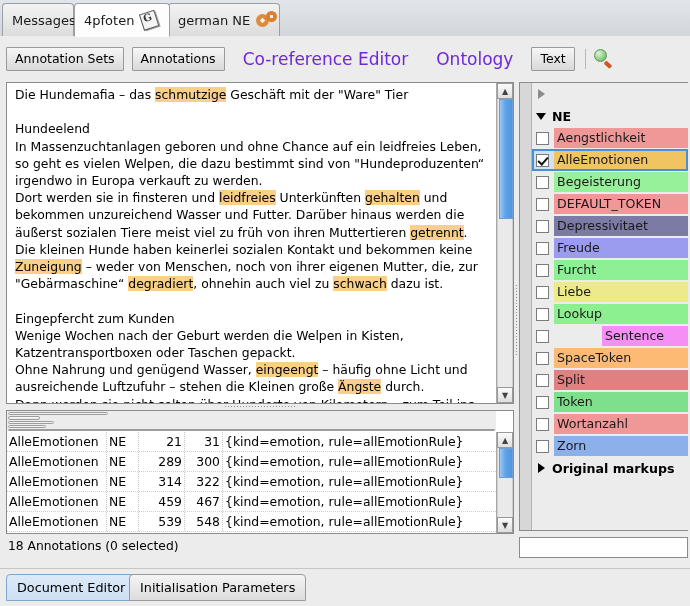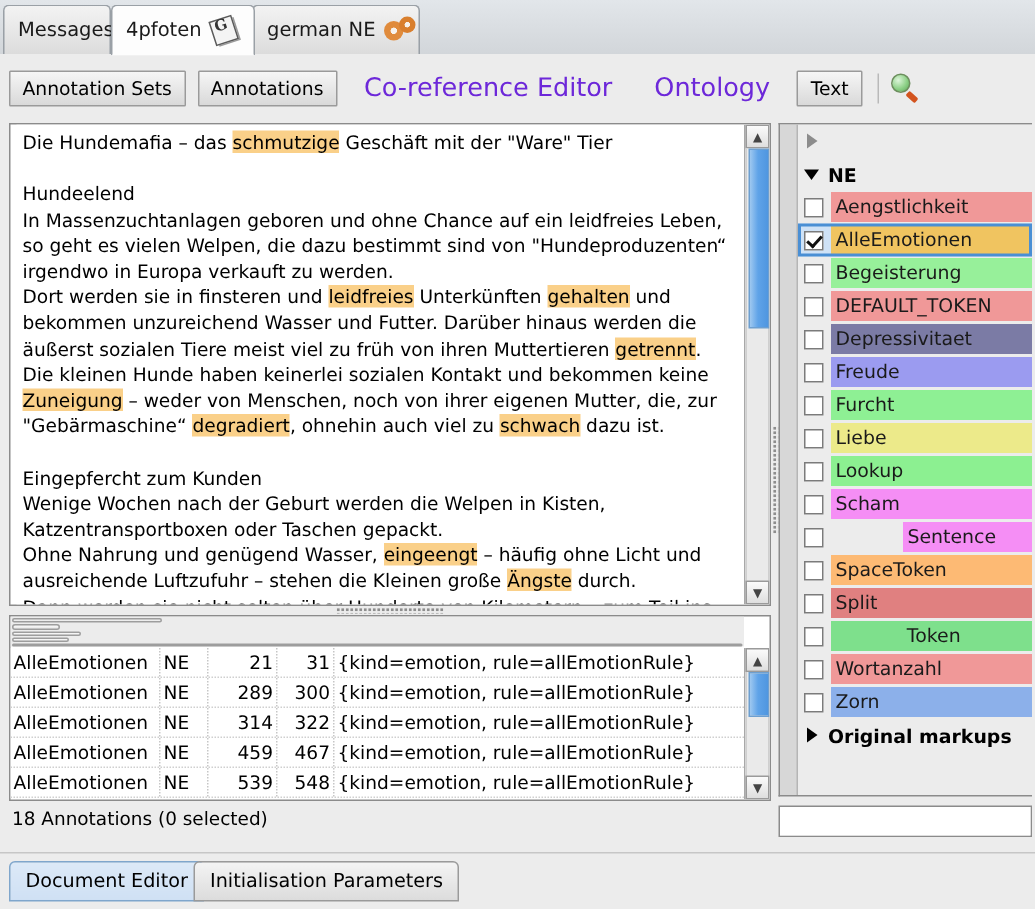--- a/index.html
+++ b/index.html
@@ -615,37 +615,33 @@
               <div class="tree-row">
                 <span class="chk"></span>
                 <span class="type-band" style="background: rgb(236, 234, 138);">Liebe</span>
               </div>
               <div class="tree-row">
                 <span class="chk"></span>
                 <span class="type-band" style="background: rgb(140, 240, 145);">Lookup</span>
               </div>
               <div class="tree-row">
                 <span class="chk"></span>
-                <span class="type-band" style="background: rgb(245, 142, 245);">Scham</span>
-              </div>
-              <div class="tree-row">
-                <span class="chk"></span>
                 <span class="type-band" style="background: rgb(245, 142, 245); margin-left: 48px;">Sentence</span>
               </div>
               <div class="tree-row">
                 <span class="chk"></span>
                 <span class="type-band" style="background: #fdba74;">SpaceToken</span>
               </div>
               <div class="tree-row">
                 <span class="chk"></span>
                 <span class="type-band" style="background: rgb(224, 128, 128);">Split</span>
               </div>
               <div class="tree-row">
                 <span class="chk"></span>
-                <span class="type-band" style="background: rgb(126, 224, 140); text-align: center;">Token</span>
+                <span class="type-band" style="background: rgb(126, 224, 140);">Token</span>
               </div>
               <div class="tree-row">
                 <span class="chk"></span>
                 <span class="type-band" style="background: rgb(240, 152, 152);">Wortanzahl</span>
               </div>
               <div class="tree-row">
                 <span class="chk"></span>
                 <span class="type-band" style="background: rgb(140, 176, 234);">Zorn</span>
               </div>
             </div>

